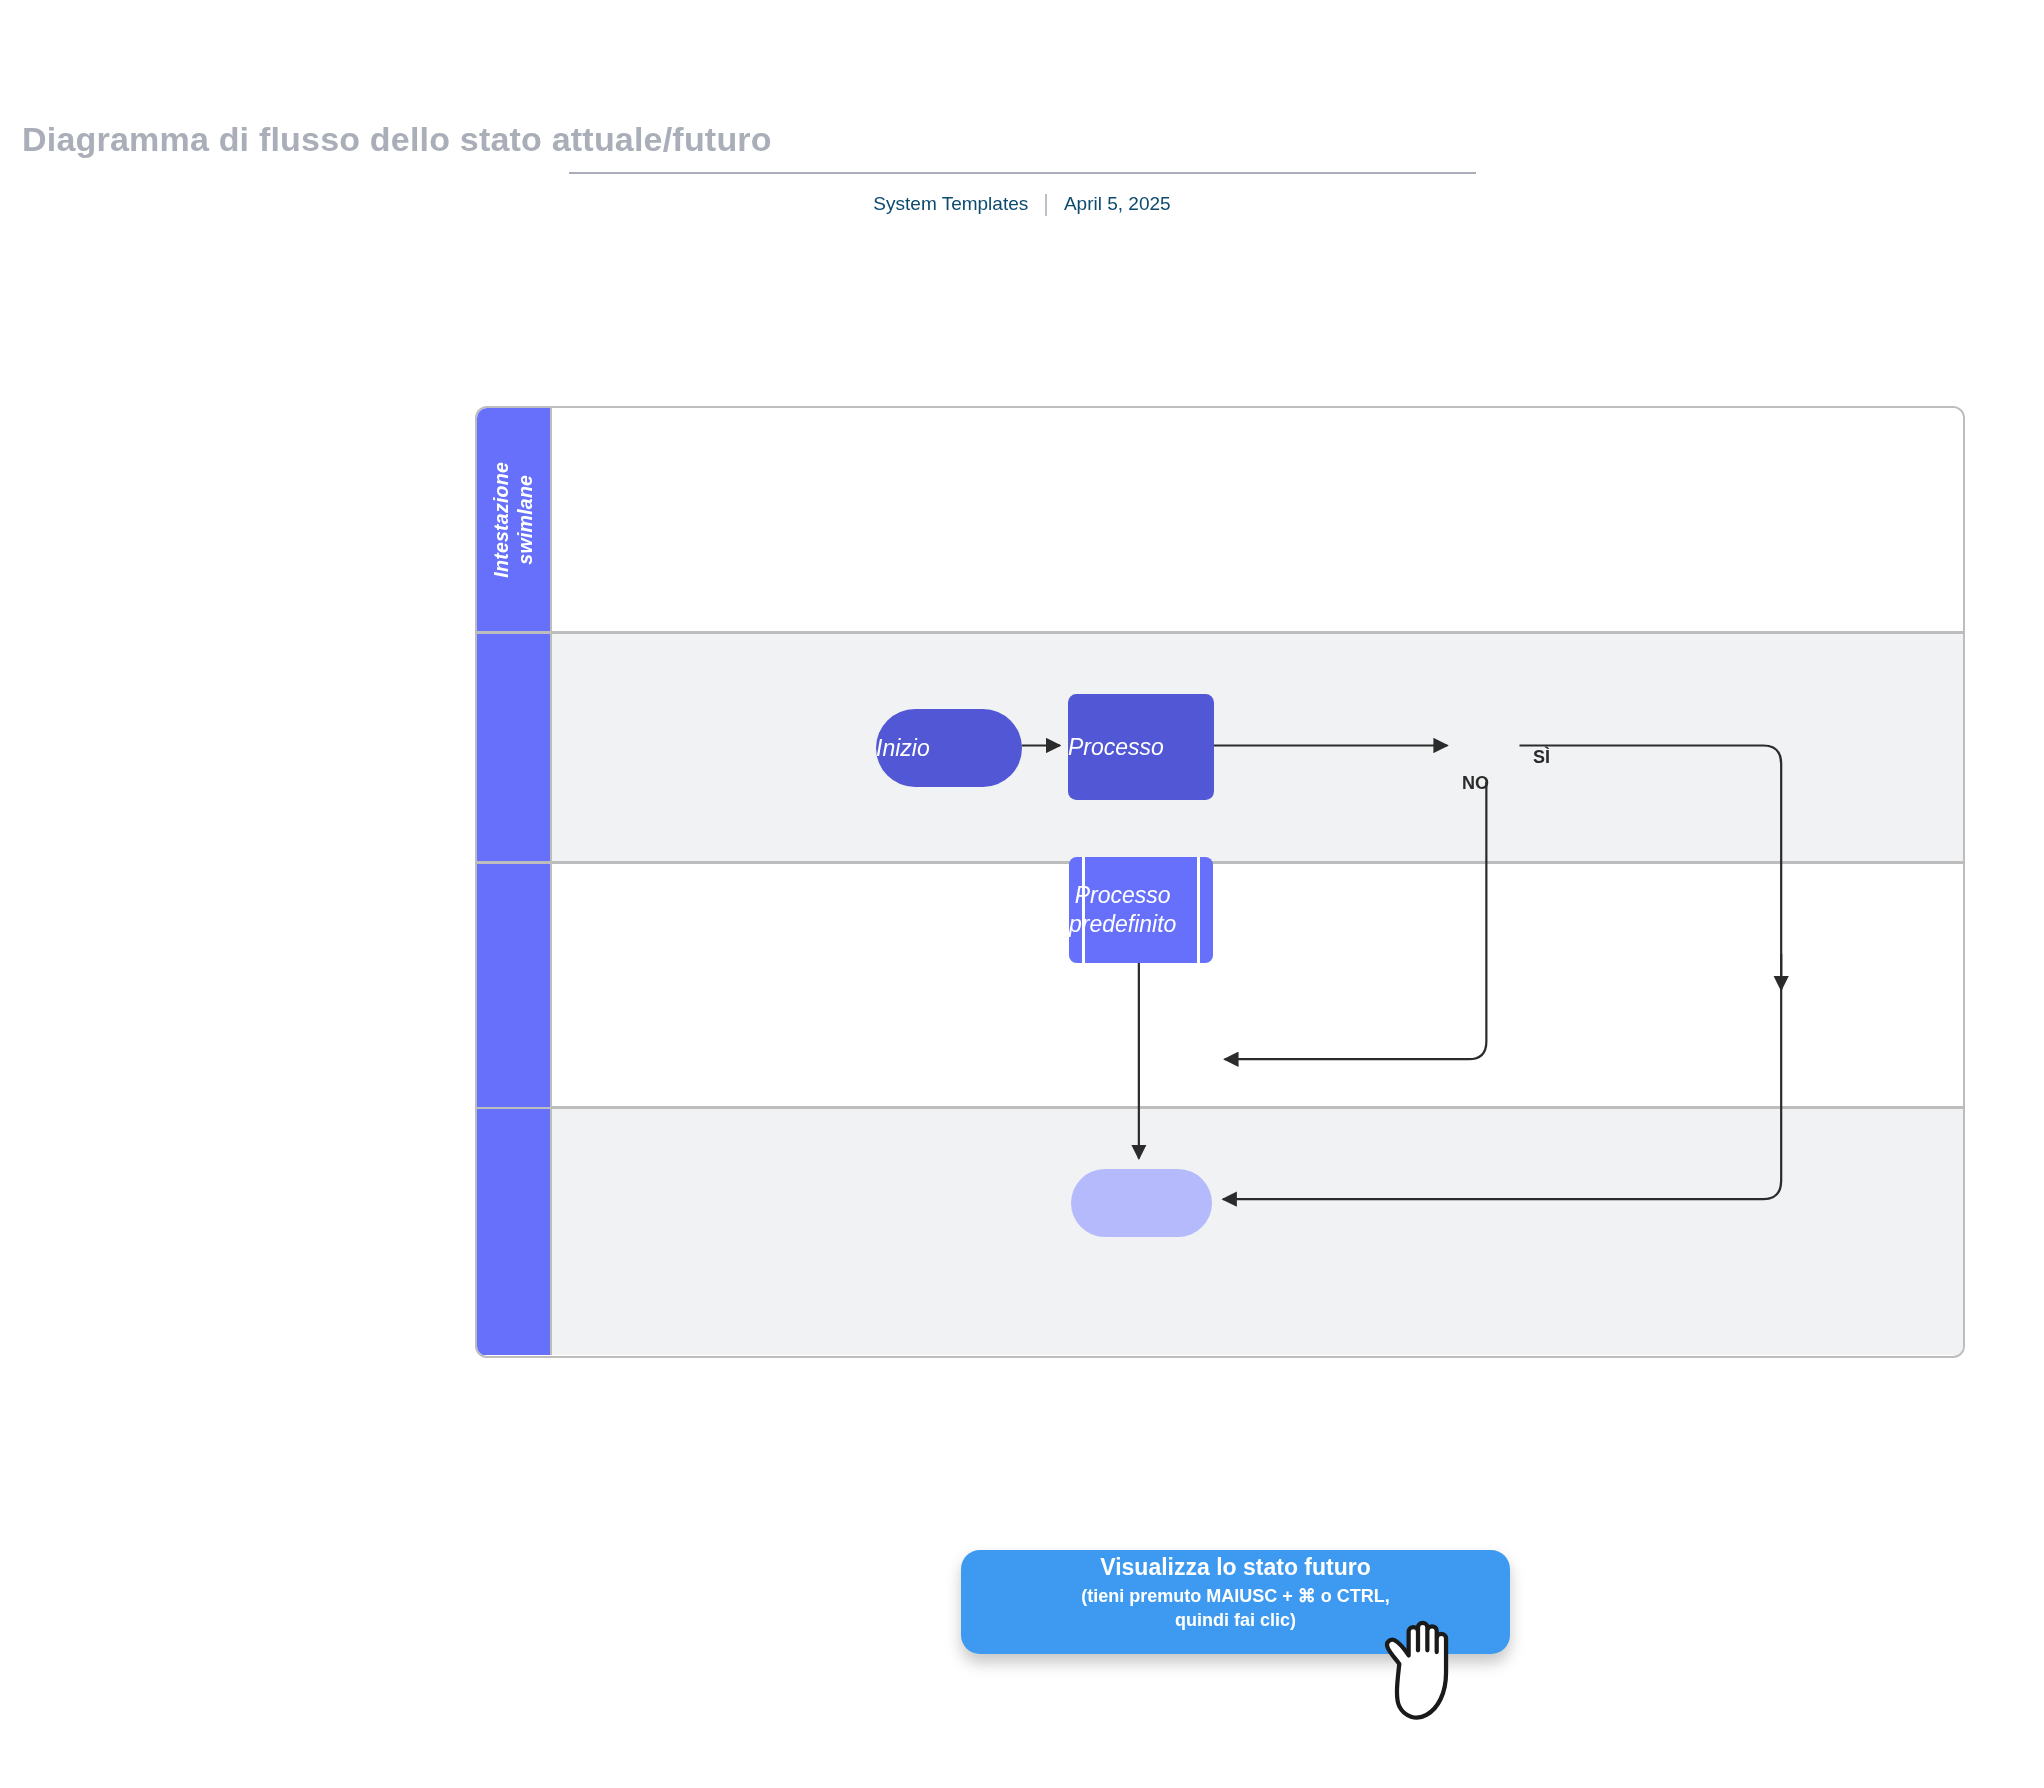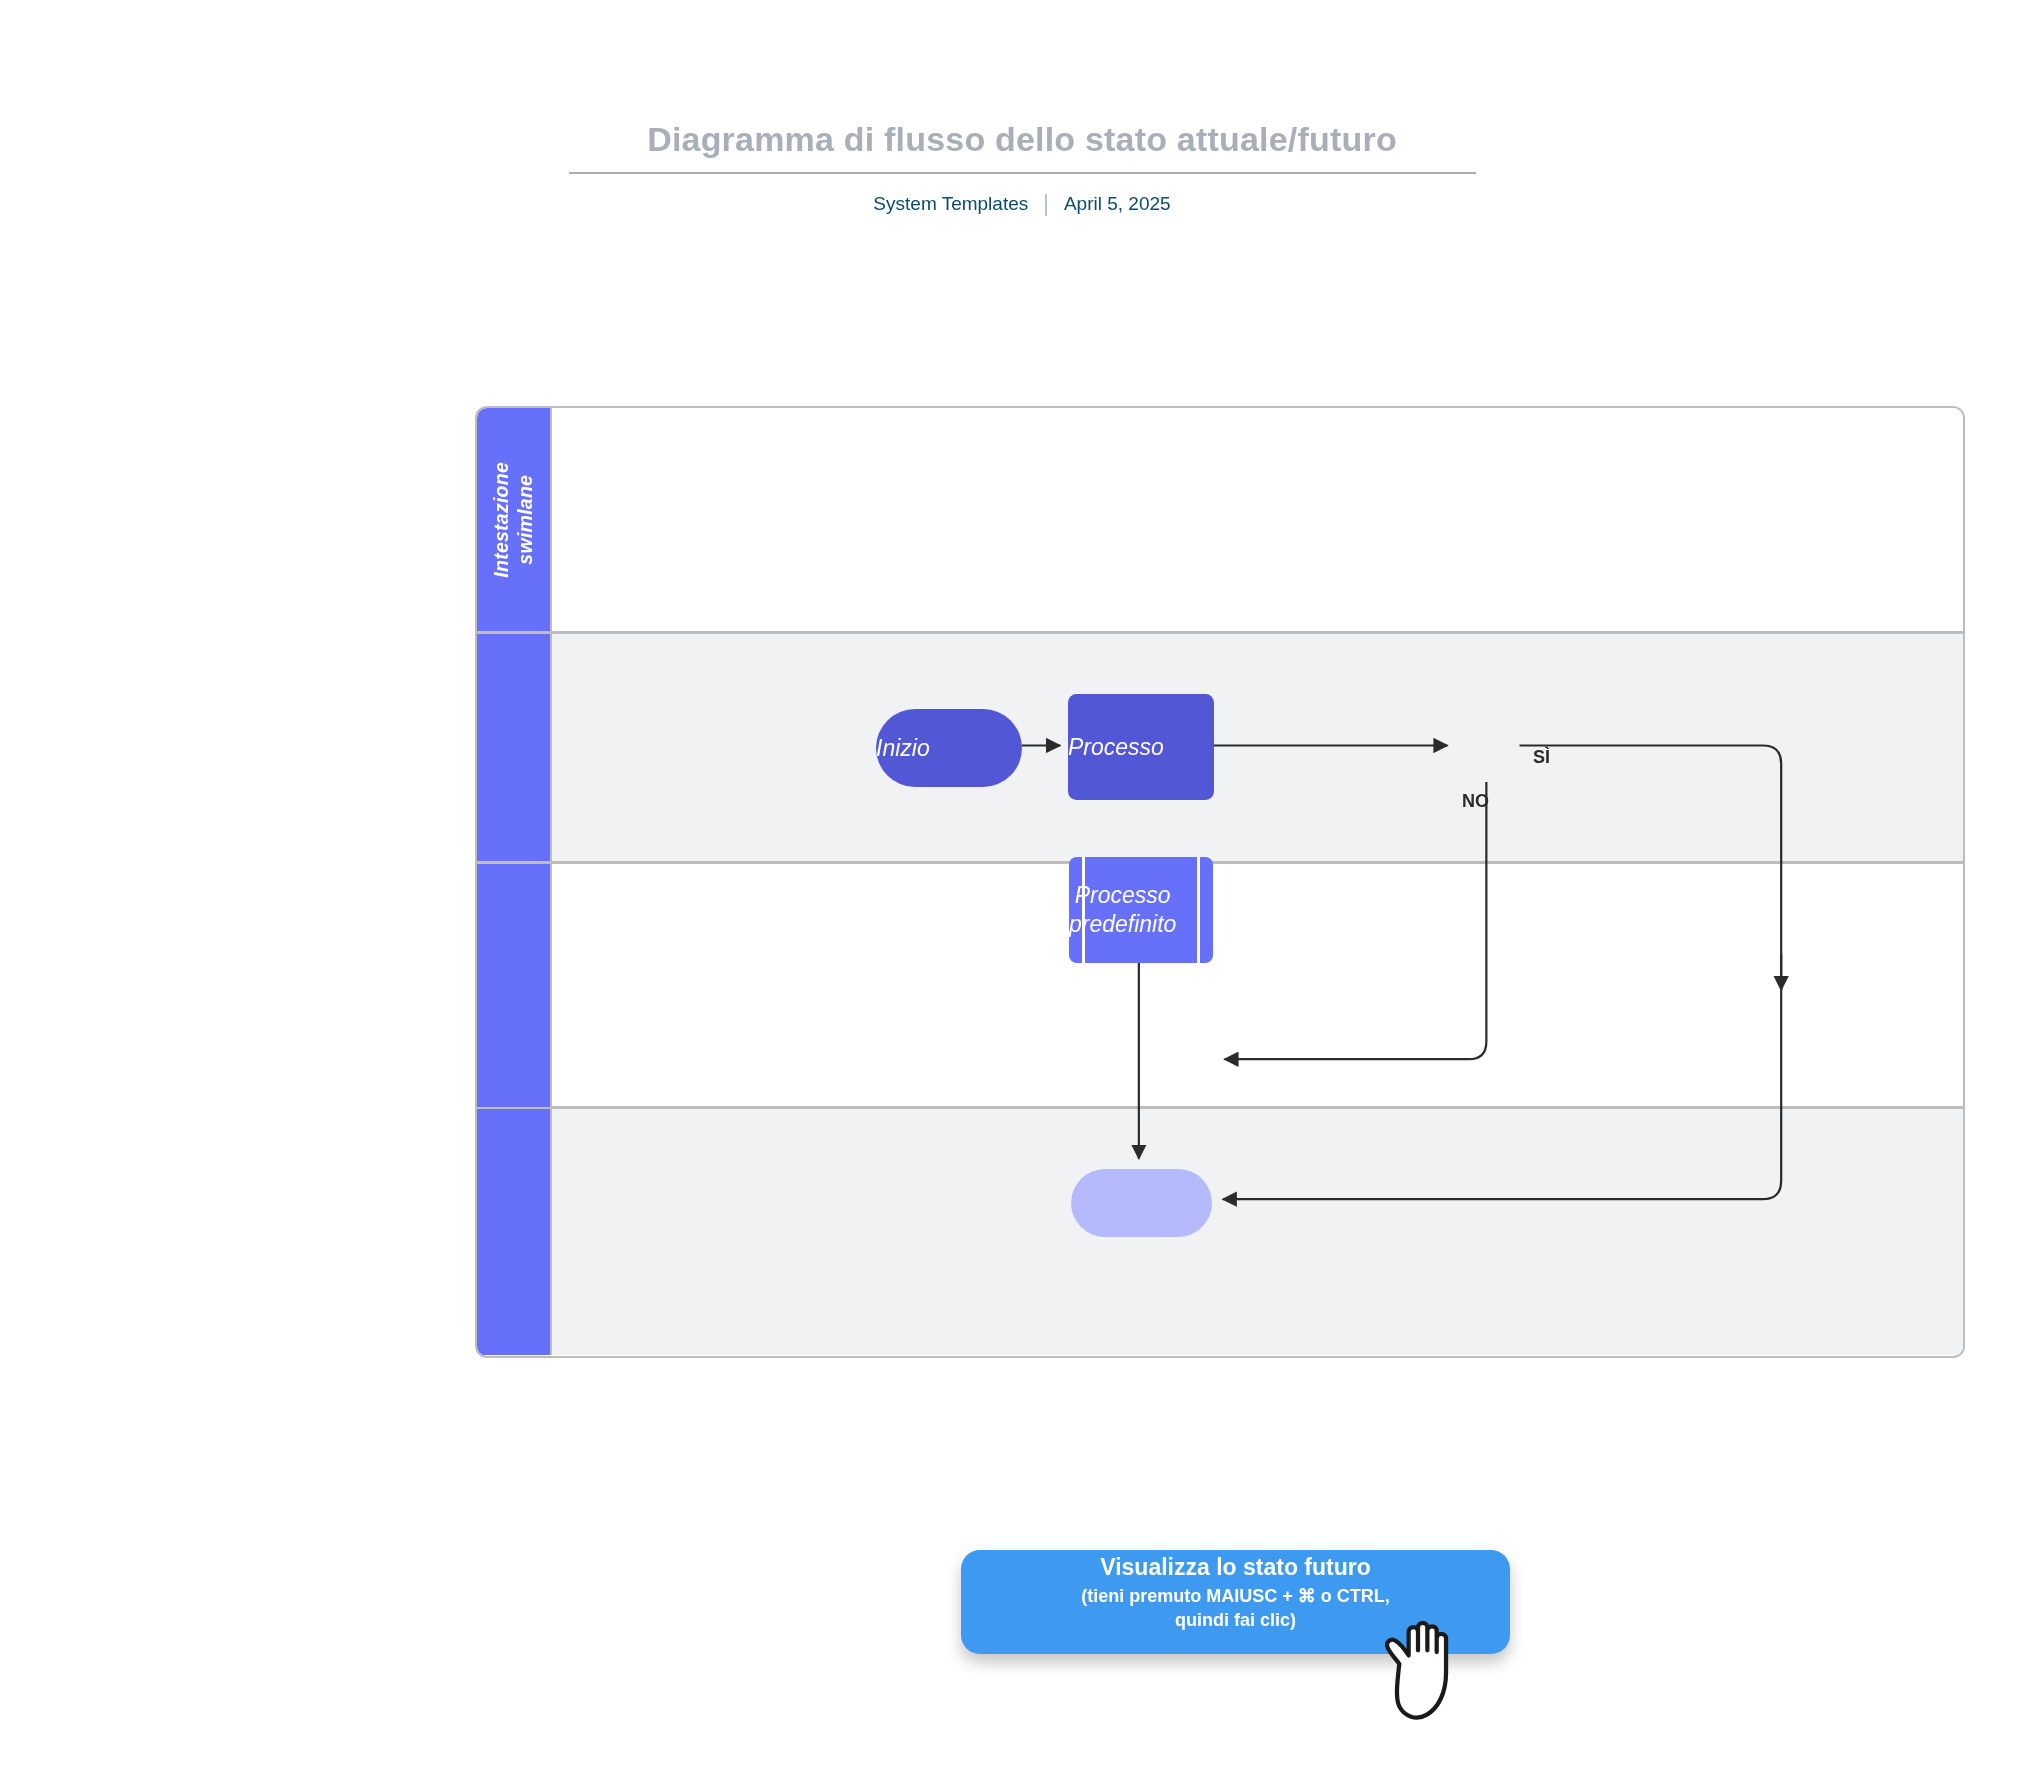--- a/index.html
+++ b/index.html
@@ -16,21 +16,20 @@
     font-family: "Liberation Sans", sans-serif;
     -webkit-font-smoothing: antialiased;
   }
 
   
   #doc-header {
     position: absolute;
     left: 0;
     top: 119px;
     width: 2044px;
-    text-align: center;
   }
   #doc-title {
     font-size: 34px;
     font-weight: bold;
     color: #a9aeb8;
     letter-spacing: 0.2px;
     line-height: 1.2;
     margin: 0 auto;
     display: inline-block;
     padding: 0 22px 12px 22px;
@@ -209,21 +208,21 @@
   
   .edge-label {
     position: absolute;
     font-size: 18px;
     font-weight: bold;
     color: #2b2b2b;
     z-index: 22;
     background: transparent;
   }
   #edge-label-si { left: 1056px; top: 339px; }
-  #edge-label-no { left: 985px; top: 383px; }
+  #edge-label-no { left: 985px; top: 365px; }
 
   
   #future-state-tooltip {
     position: absolute;
     left: 961px;
     top: 1550px;
     width: 549px;
     padding: 3px 22px 22px 22px;
     box-sizing: border-box;
     background: #3d9af0;

